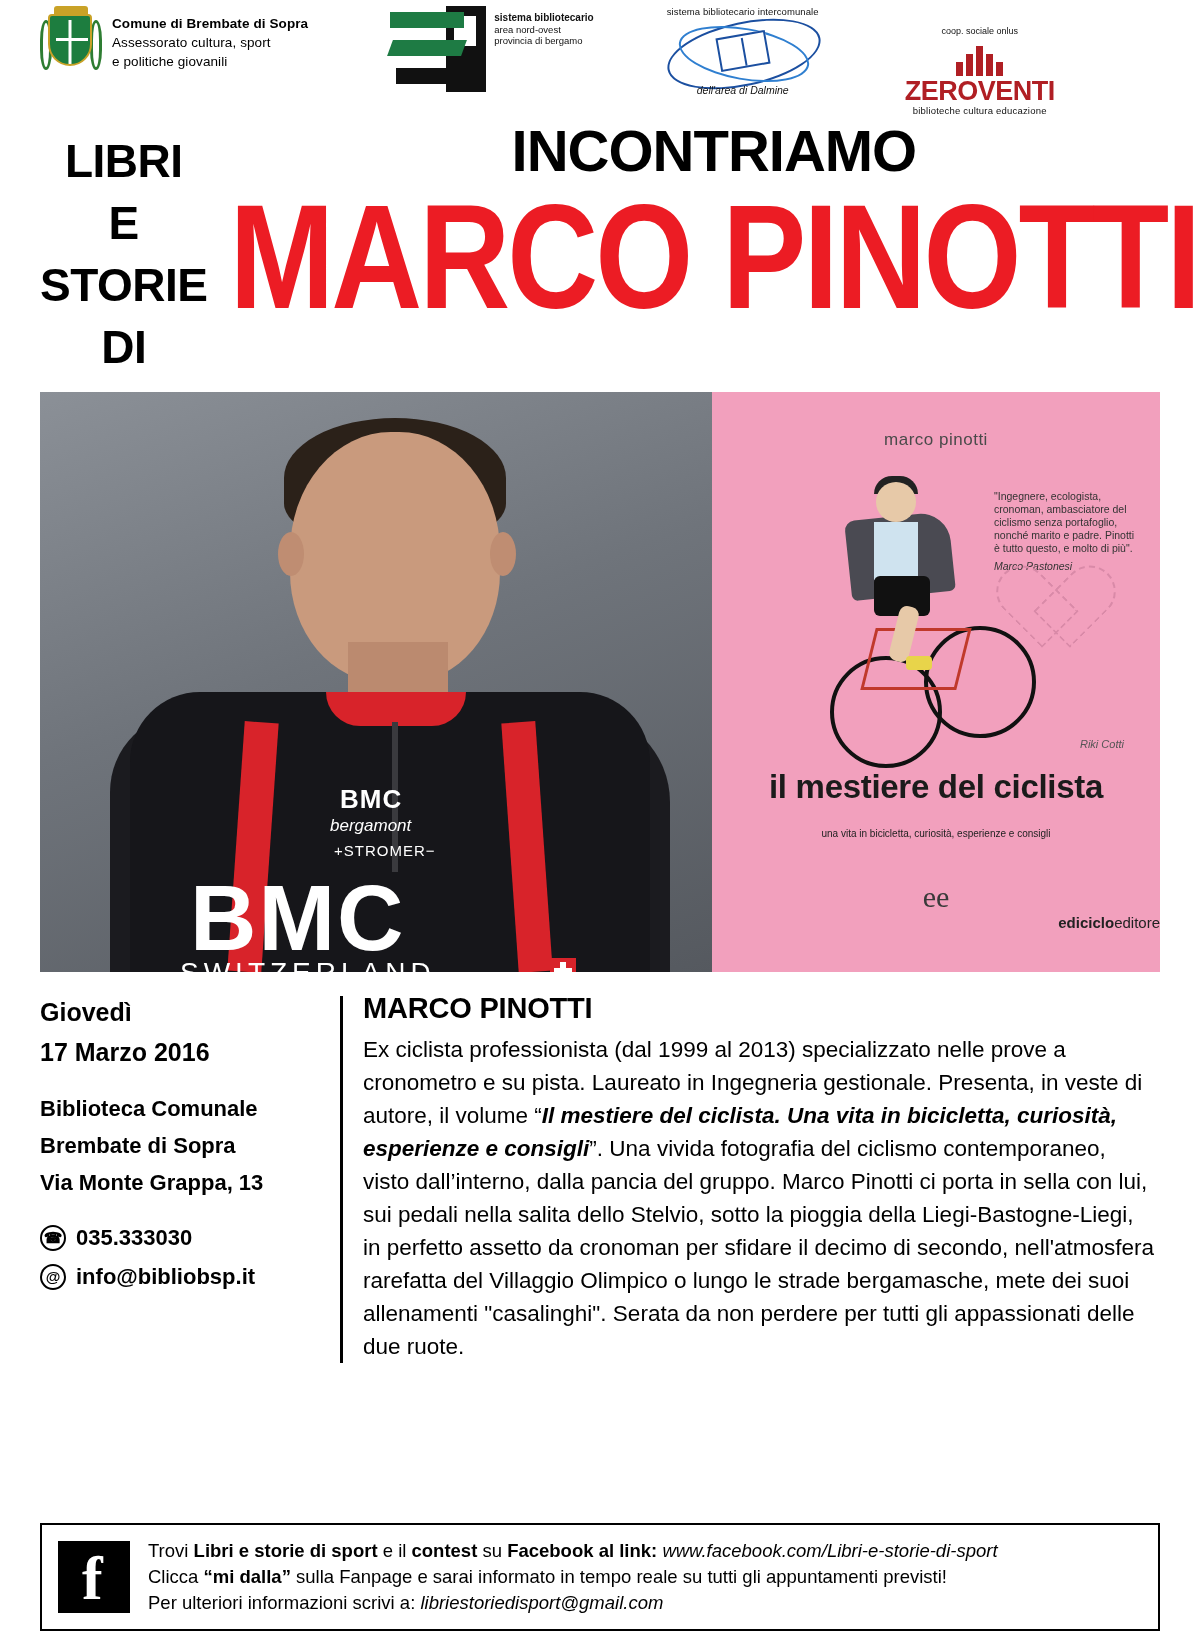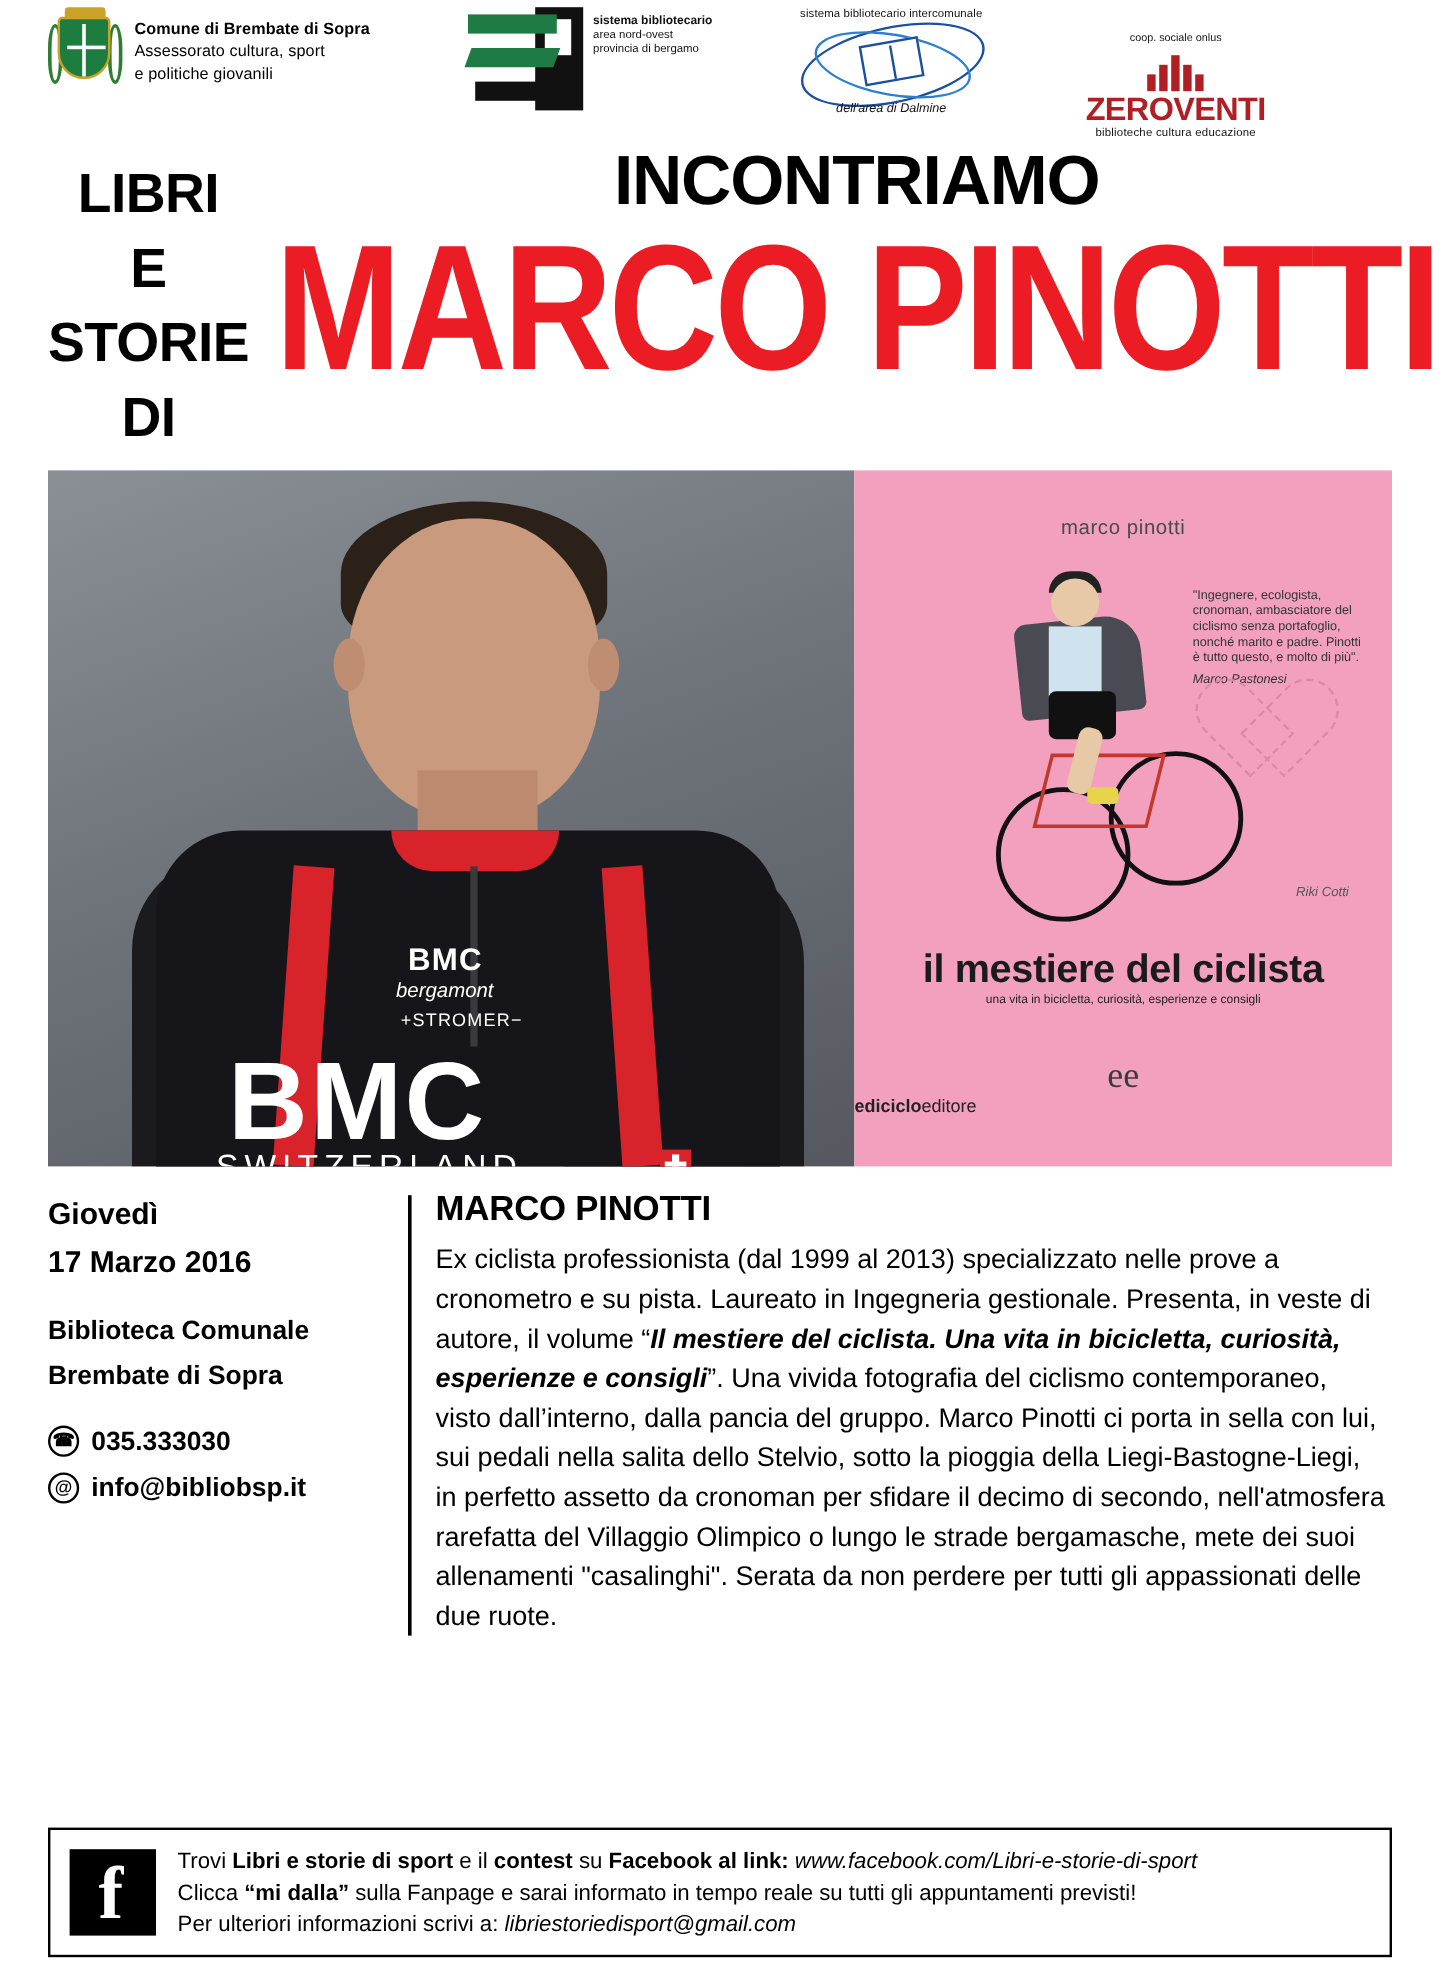--- a/index.html
+++ b/index.html
@@ -181,29 +181,29 @@
   .cov-heart {
     position:absolute; right:46px; top:176px; width:96px; height:92px;
   }
   .cov-heart:before,.cov-heart:after{
     content:""; position:absolute; top:0; width:48px; height:76px;
     border:2px dashed #d98aa8; border-radius:48px 48px 0 0;
   }
   .cov-heart:before{ left:24px; transform:rotate(-45deg); transform-origin:0 100%;}
   .cov-heart:after{ left:0px; transform:rotate(45deg); transform-origin:100% 100%;}
   .cov-title {
-    position:absolute; left:0; top:396px; width:100%; text-align:center;
+    position:absolute; left:0; top:376px; width:100%; text-align:center;
     font-size:33px; font-weight:bold; letter-spacing:-.3px; color:#1b1b1b;
   }
   .cov-sub {
     position:absolute; left:0; top:436px; width:100%; text-align:center;
     font-size:10px; color:#222;
   }
   .cov-pub-mark { position:absolute; left:0; top:488px; width:100%; text-align:center; font-size:30px; color:#3a3a3a; font-family:"Liberation Serif", serif;}
-  .cov-pub { position:absolute; left:0; top:522px; width:100%; text-align:left; font-size:15px; color:#222;}
+  .cov-pub { position:absolute; left:0; top:522px; width:100%; text-align:right; font-size:15px; color:#222;}
   .cov-pub b{ font-weight:bold;}
   .cov-sign{ position:absolute; right:36px; top:346px; font-size:11px; color:#555; font-style:italic;}
 
   
   .info { display:flex; margin-top:20px; }
   .info-left { width:300px; font-size:25px; font-weight:bold; line-height:40px; }
   .info-left .blk { margin-bottom:18px; }
   .info-left .blk2 { font-size:22px; line-height:37px; }
   .contact { font-size:22px; line-height:37px; display:flex; flex-direction:column; gap:2px;}
   .contact .row { display:flex; align-items:center; gap:10px;}
@@ -358,20 +358,21 @@
 
   <div class="info">
     <div class="info-left">
       <div class="blk">
         <div>Giovedì</div>
         <div>17 Marzo 2016</div>
       </div>
       <div class="blk blk2">
         <div>Biblioteca Comunale</div>
         <div>Brembate di Sopra</div>
+        <div>Via Monte Grappa, 13</div>
       </div>
       <div class="contact">
         <div class="row">
           <span class="ic-circ">☎</span>
           <span>035.333030</span>
         </div>
         <div class="row">
           <span class="ic-circ">@</span>
           <span>info@bibliobsp.it</span>
         </div>

